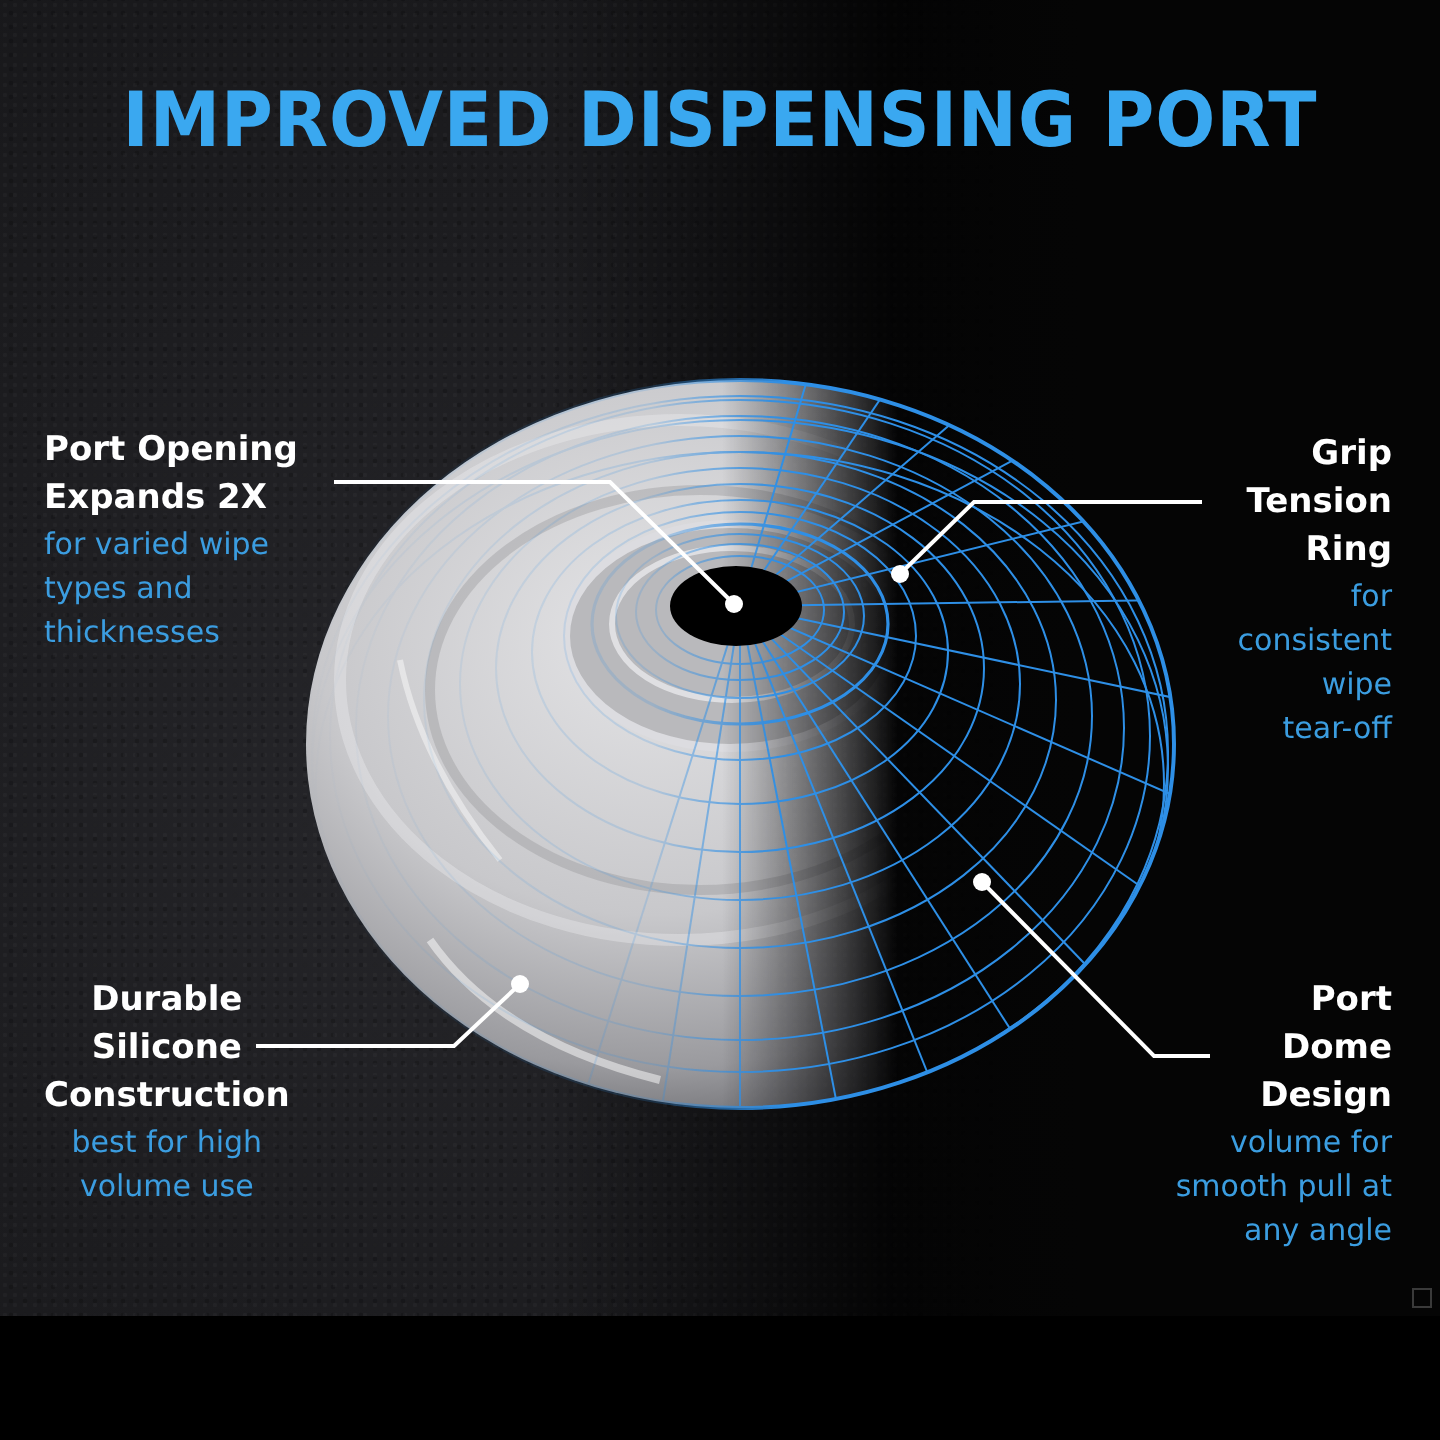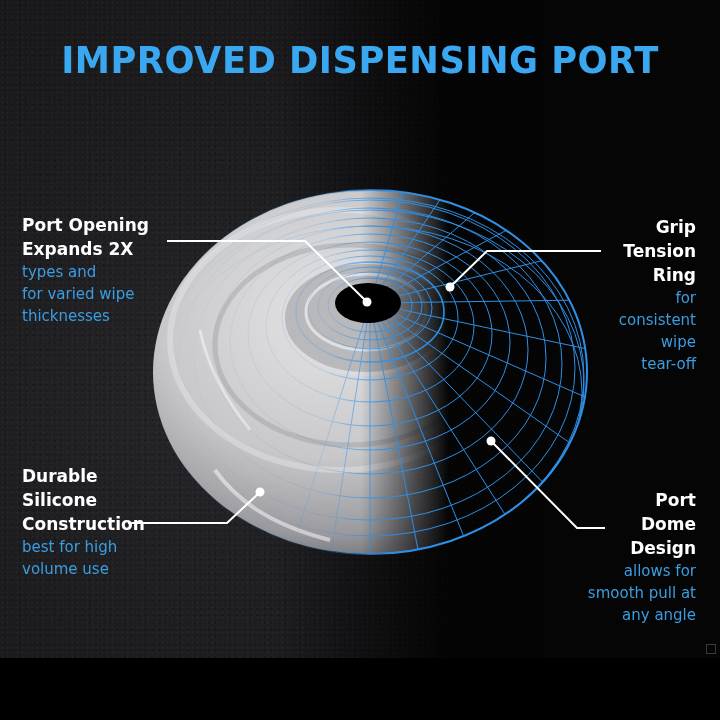--- a/index.html
+++ b/index.html
@@ -136,46 +136,46 @@
       <circle cx="367" cy="302" r="4.5"></circle>
       <circle cx="450" cy="287" r="4.5"></circle>
       <circle cx="260" cy="492" r="4.5"></circle>
       <circle cx="491" cy="441" r="4.5"></circle>
     </g>
   </svg>
 
   <div class="callout left" style="left:22px; top:213px;">
     <div class="head">Port Opening</div>
     <div class="head">Expands 2X</div>
+    <div class="sub">for varied wipe</div>
     <div class="sub">types and</div>
-    <div class="sub">for varied wipe</div>
     <div class="sub">thicknesses</div>
   </div>
 
   <div class="callout right" style="right:24px; top:215px;">
     <div class="head">Grip</div>
     <div class="head">Tension</div>
     <div class="head">Ring</div>
     <div class="sub">for</div>
     <div class="sub">consistent</div>
     <div class="sub">wipe</div>
     <div class="sub">tear-off</div>
   </div>
 
-  <div class="callout left" style="left:22px; top:464px;">
+  <div class="callout left" style="left:22px; top:488px;text-align:center;">
     <div class="head">Durable</div>
     <div class="head">Silicone</div>
     <div class="head">Construction</div>
     <div class="sub">best for high</div>
     <div class="sub">volume use</div>
   </div>
 
   <div class="callout right" style="right:24px; top:488px;">
     <div class="head">Port</div>
     <div class="head">Dome</div>
     <div class="head">Design</div>
-    <div class="sub">allows for</div>
+    <div class="sub">volume for</div>
     <div class="sub">smooth pull at</div>
     <div class="sub">any angle</div>
   </div>
 
   <div class="watermark"></div>
 </div>
 
 </body></html>

